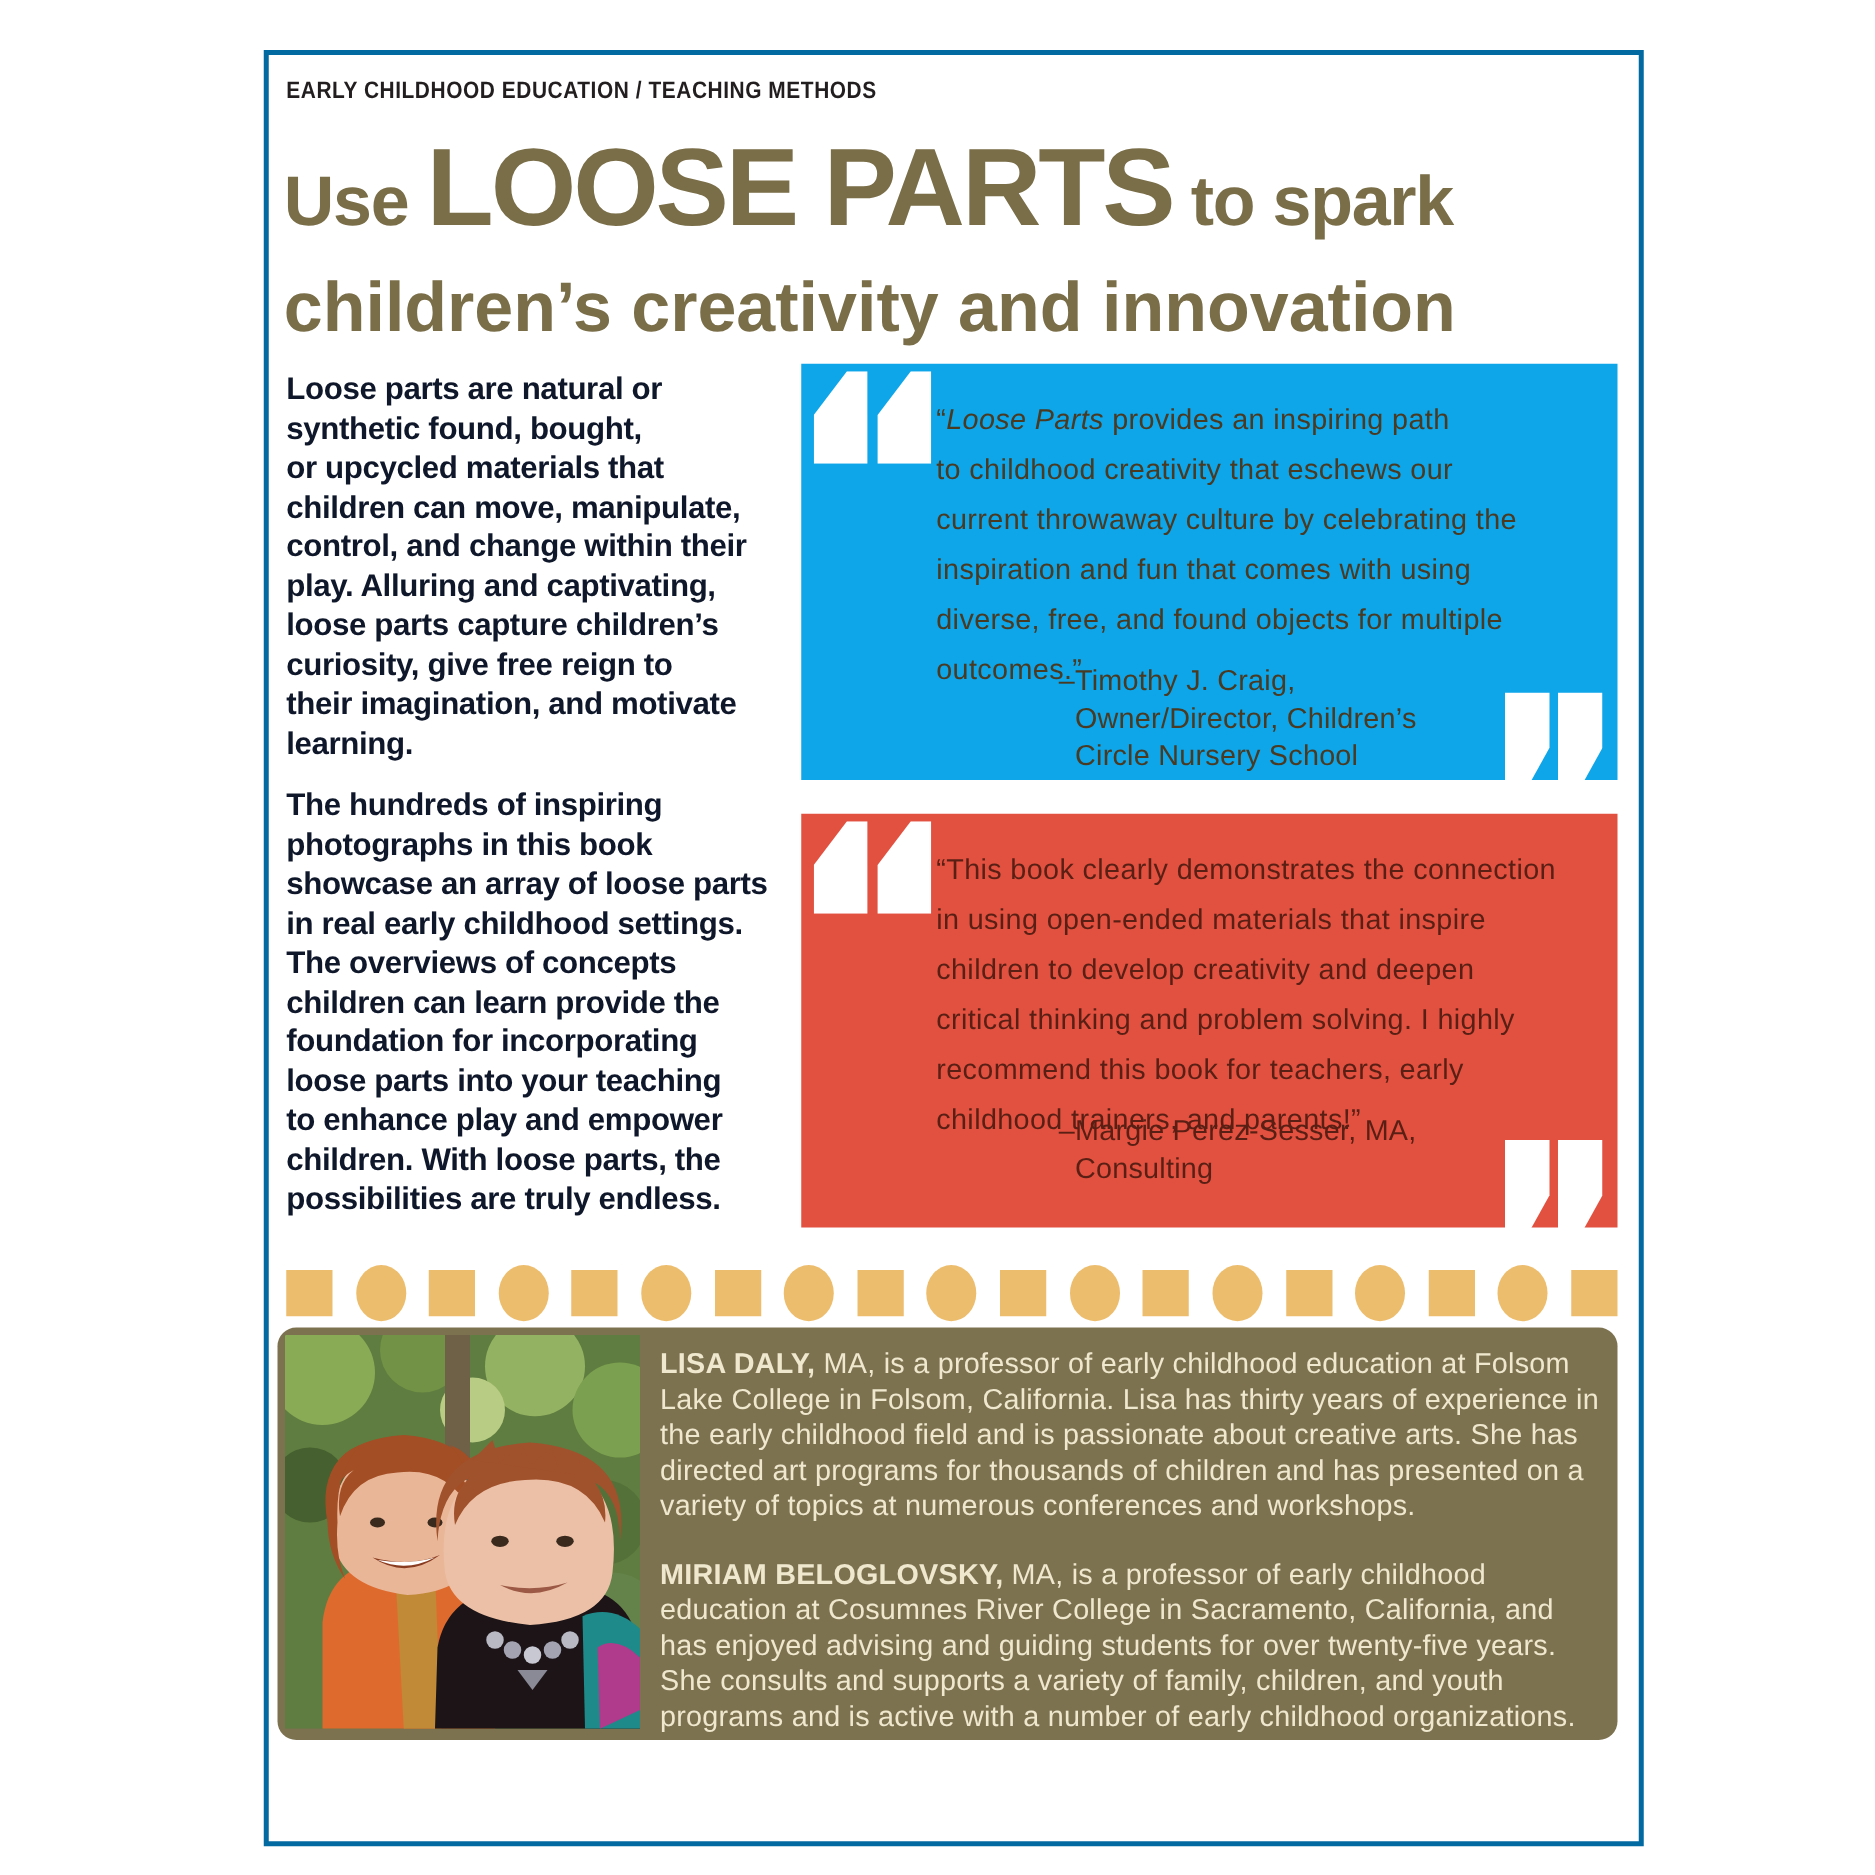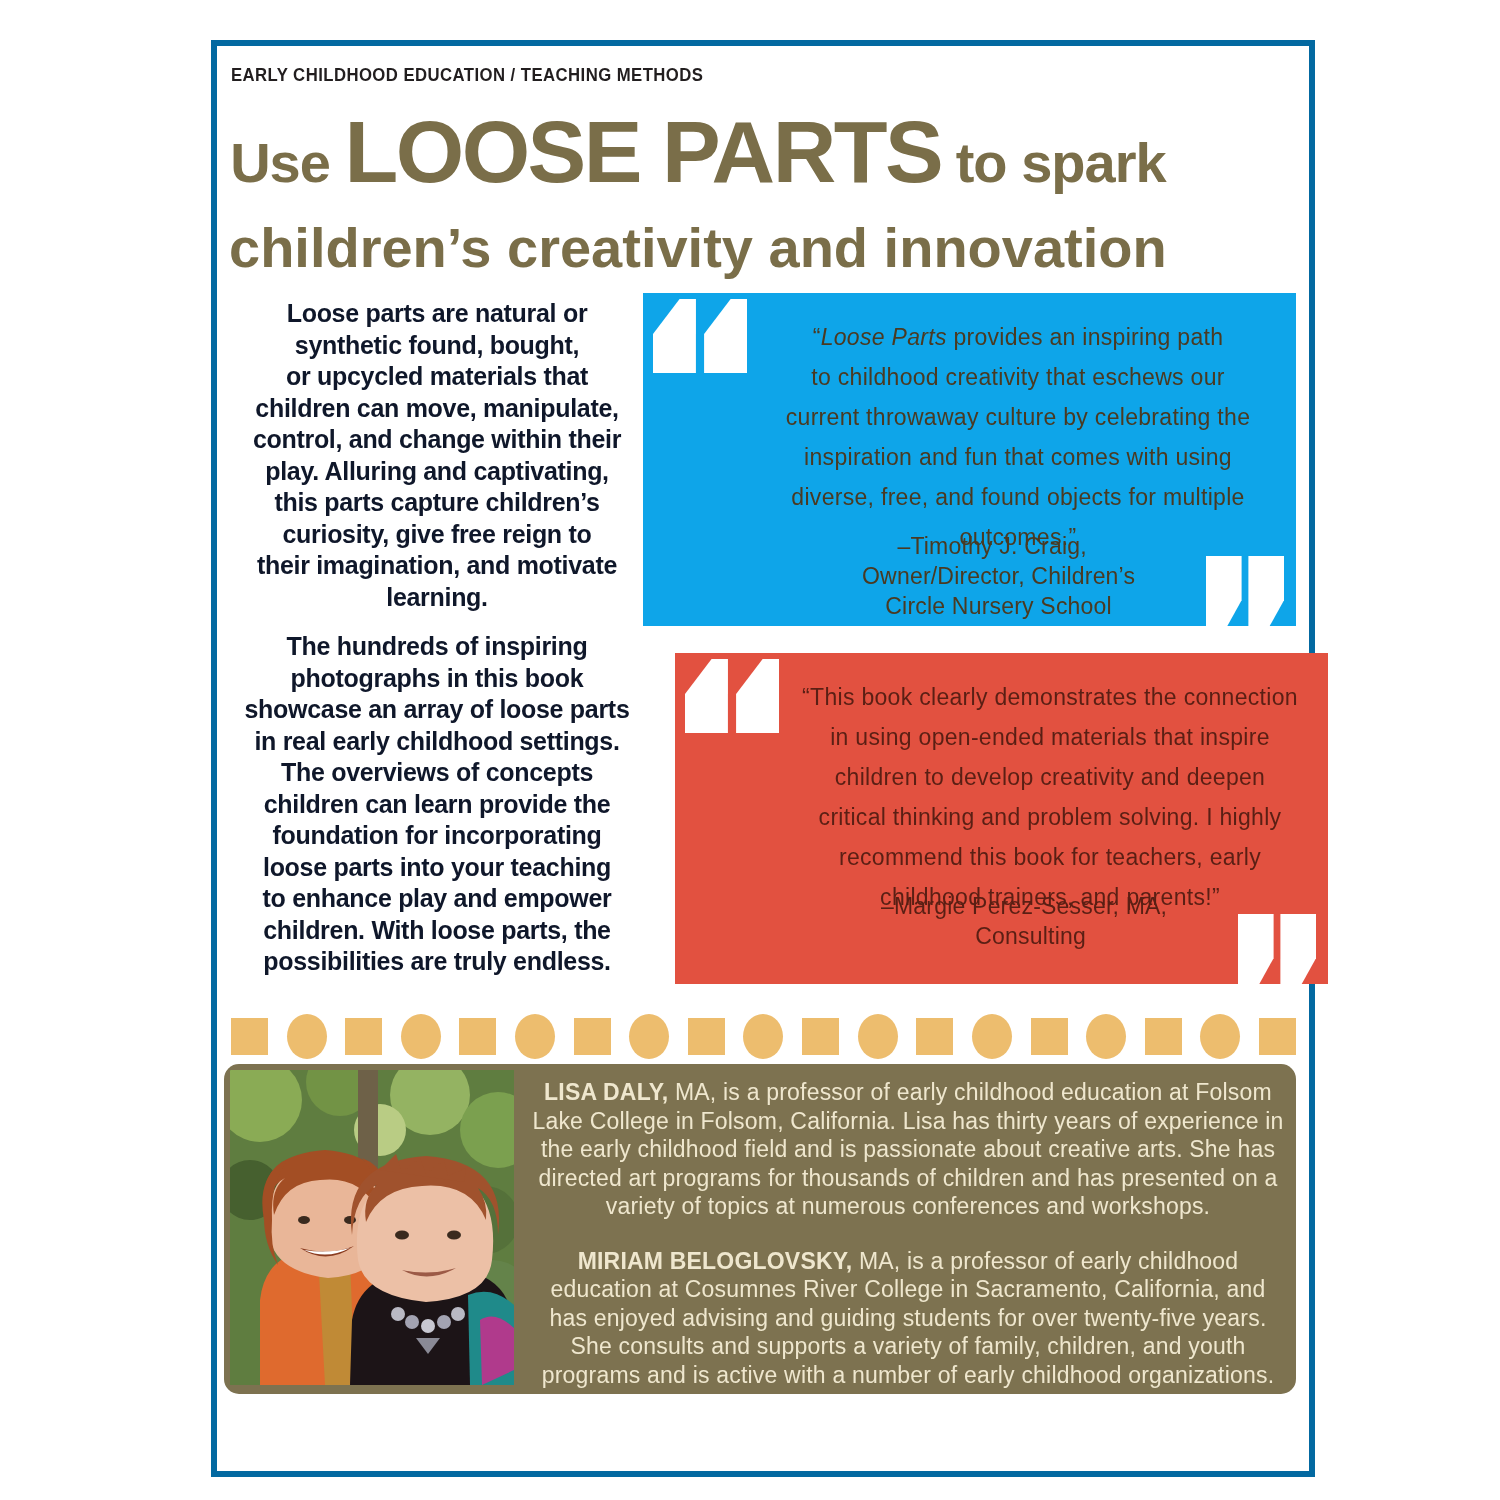--- a/index.html
+++ b/index.html
@@ -1,35 +1,35 @@
 <!DOCTYPE html>
 <html><head>
 <meta charset="utf-8">
 <style>
   html,body{margin:0;padding:0;background:#ffffff;}
   body{width:1500px;height:1500px;position:relative;font-family:"Liberation Sans",sans-serif;}
   .page{
     position:absolute;left:211px;top:40px;width:1104px;height:1437px;
-    background:#ffffff;border:6px solid #0369a1;box-sizing:border-box;overflow:visible;text-align:center;
+    background:#ffffff;border:4px solid #0369a1;box-sizing:border-box;overflow:visible;
   }
   .kicker{
     position:absolute;left:14px;top:18px;font-size:19px;font-weight:bold;color:#221e1f;
     letter-spacing:.5px;transform:scaleX(.88);transform-origin:left top;white-space:nowrap;
   }
   .title{position:absolute;left:12px;top:58px;color:#7a6e49;font-weight:bold;white-space:nowrap;}
   .title .line1{font-size:56px;letter-spacing:-1px;line-height:96px;}
   .title .line1 .big{font-size:88px;letter-spacing:-2.5px;}
   .title .line2{font-size:56px;letter-spacing:0px;line-height:62px;margin-top:6px;}
   .leftcol{position:absolute;left:14px;top:252px;width:412px;color:#0f172a;font-weight:bold;
     font-size:25px;letter-spacing:-.3px;}
   .leftcol .para > div{white-space:nowrap;line-height:31.5px;}
   .leftcol .para.second{margin-top:18px;}
   .qbox{position:absolute;width:653px;box-sizing:border-box;}
   .qbox.q1{left:426px;top:247px;height:333px;}
-  .qbox.q2{left:426px;top:607px;height:331px;margin-left:32px;}
+  .qbox.q2{left:426px;top:607px;height:331px;}
   .q-open{position:absolute;left:10px;top:6px;width:94px;height:74px;}
   .q-close{position:absolute;right:12px;bottom:-14px;width:78px;height:84px;}
   .q-text{position:absolute;left:108px;top:24px;width:534px;font-size:23px;letter-spacing:.3px;}
   .q-text div{line-height:40px;white-space:nowrap;}
   .q-attr{position:absolute;left:206px;top:238px;font-size:23px;letter-spacing:.2px;}
   .q-attr div{line-height:30px;white-space:nowrap;}
   .q-attr div + div{margin-left:13px;}
   .divider{position:absolute;left:14px;top:968px;width:1065px;height:44px;
     display:flex;justify-content:space-between;align-items:center;}
   .divider .shape{display:block;flex:0 0 auto;}
@@ -57,21 +57,21 @@
   </div>
 
   <div class="leftcol">
     <div class="para first">
         <div>Loose parts are natural or</div>
         <div>synthetic found, bought,</div>
         <div>or upcycled materials that</div>
         <div>children can move, manipulate,</div>
         <div>control, and change within their</div>
         <div>play. Alluring and captivating,</div>
-        <div>this parts capture children’s</div>
+        <div>loose parts capture children’s</div>
         <div>curiosity, give free reign to</div>
         <div>their imagination, and motivate</div>
         <div>learning.</div>
       </div>
     <div class="para second">
         <div>The hundreds of inspiring</div>
         <div>photographs in this book</div>
         <div>showcase an array of loose parts</div>
         <div>in real early childhood settings.</div>
         <div>The overviews of concepts</div>

